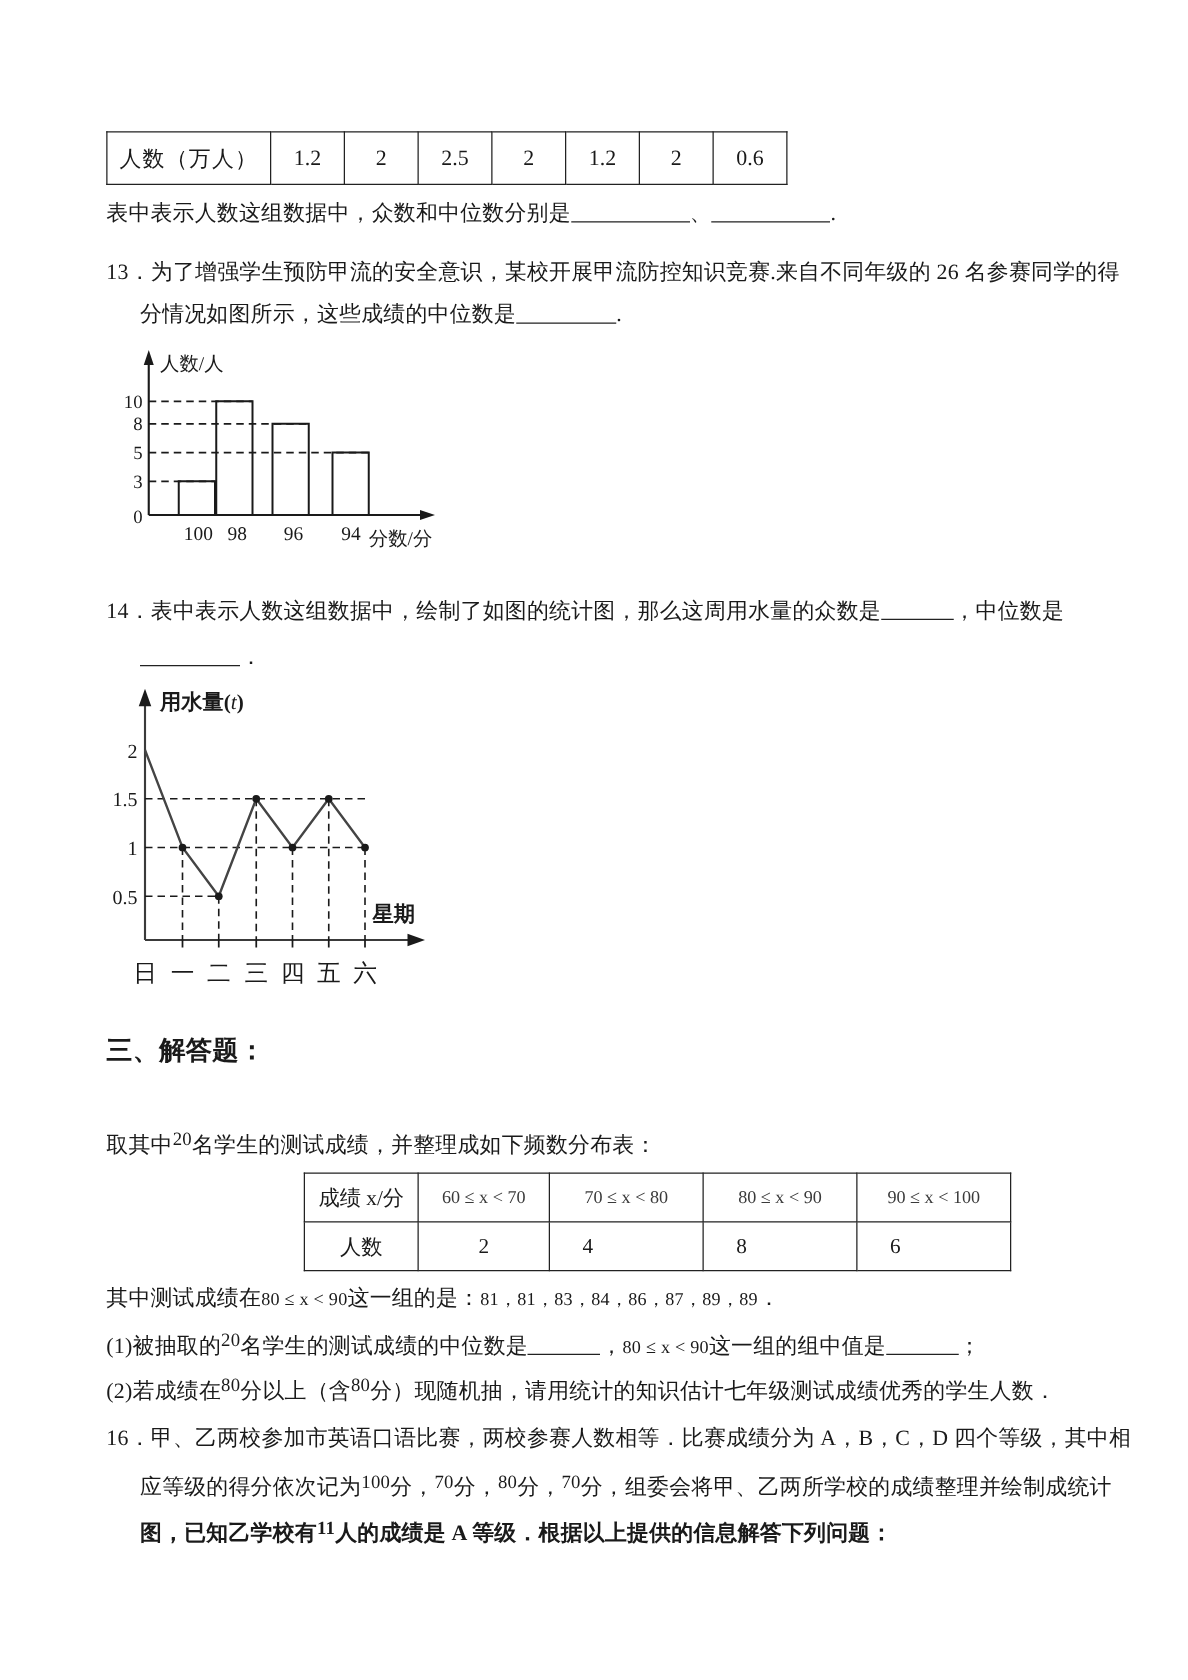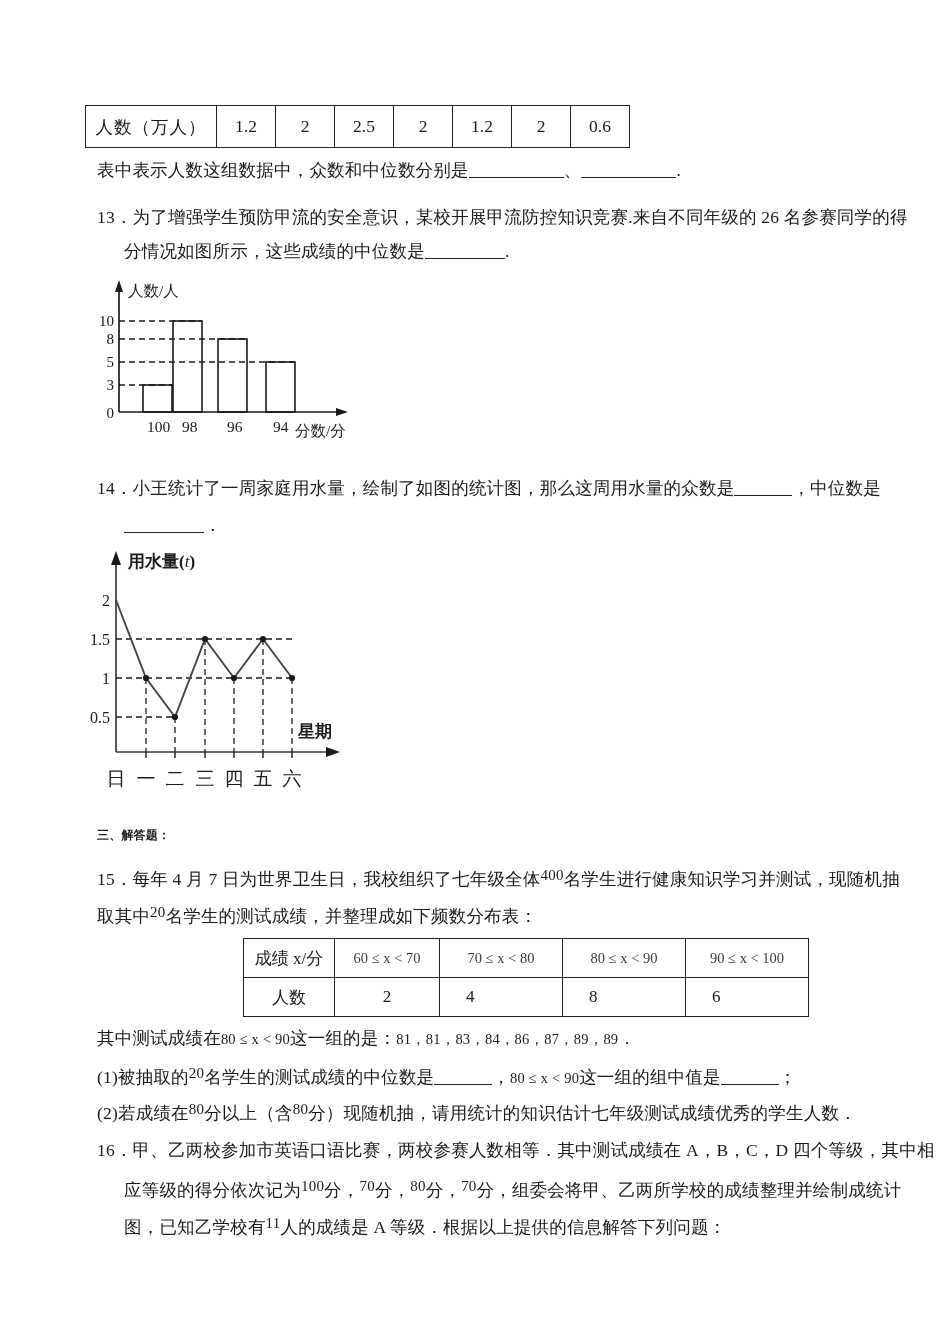--- a/index.html
+++ b/index.html
@@ -21,21 +21,20 @@
     width: 950px; height: 1344px;
   }
 
   
   .ln {
     position: absolute;
     font-size: 17.5px;
     line-height: 1.2;
     white-space: nowrap;
     letter-spacing: 0.2px;
-    margin-left: 12px;
   }
   .bold { font-weight: bold; }
   .sup-n { font-size: 15px; vertical-align: 0.35em; }
   .blank-s { display: inline-block; width: 58px; border-bottom: 1.3px solid #222; vertical-align: -2px; }
   .blank-m { display: inline-block; width: 80px; border-bottom: 1.3px solid #222; vertical-align: -2px; }
   .blank-l { display: inline-block; width: 95px; border-bottom: 1.3px solid #222; vertical-align: -2px; }
   .small-math { font-size: 14.5px; }
 
   
   .tbl12 {
@@ -136,21 +135,21 @@
       <rect x="176" y="90" width="29" height="50" fill="none" stroke="#1a1a1a" stroke-width="1.6"></rect>
 
       <text x="57" y="160" font-size="15.5" fill="#1a1a1a">100</text>
       <text x="92" y="160" font-size="15.5" fill="#1a1a1a">98</text>
       <text x="137" y="160" font-size="15.5" fill="#1a1a1a">96</text>
       <text x="183" y="160" font-size="15.5" fill="#1a1a1a">94</text>
     </svg>
   </div>
 
   <div class="ln" style="left:85px; top:478px;">
-    <span>14．</span><span>小王统计了一周家庭用水量，绘制了如图的统计图，那么这周用水量的众数是</span><span class="blank-s"></span><span>，中位数是</span>
+    <span>14．</span><span>表中表示人数这组数据中，绘制了如图的统计图，那么这周用水量的众数是</span><span class="blank-s"></span><span>，中位数是</span>
   </div>
   <div class="ln" style="left:112px; top:515px;">
     <span class="blank-m"></span><span>．</span>
   </div>
 
   <div class="chartbox" style="left:70px; top:545px;">
     <svg width="340" height="260" viewBox="0 0 340 260">
 
       <line x1="46" y1="18" x2="46" y2="207" stroke="#3a3a3a" stroke-width="1.7"></line>
       <polygon points="46,6 41,20 51,20" fill="#1a1a1a"></polygon>
@@ -195,25 +194,22 @@
       <text x="46" y="240" font-size="19" text-anchor="middle" fill="#1a1a1a">日</text>
       <text x="76" y="240" font-size="19" text-anchor="middle" fill="#1a1a1a">一</text>
       <text x="105" y="240" font-size="19" text-anchor="middle" fill="#1a1a1a">二</text>
       <text x="135" y="240" font-size="19" text-anchor="middle" fill="#1a1a1a">三</text>
       <text x="164" y="240" font-size="19" text-anchor="middle" fill="#1a1a1a">四</text>
       <text x="193" y="240" font-size="19" text-anchor="middle" fill="#1a1a1a">五</text>
       <text x="222" y="240" font-size="19" text-anchor="middle" fill="#1a1a1a">六</text>
     </svg>
   </div>
 
-  <div class="ln bold" style="left:85px; top:828px; font-size:12px;">三、解答题：</div>
-
-  <div class="ln" style="left:85px; top:866px;">
-    <span>15．</span><span>每年 4 月 7 日为世界卫生日，我校组织了七年级全体</span><span class="sup-n">400</span><span>名学生进行健康知识学习并测试，现随机抽</span>
-  </div>
+  <div class="ln bold" style="left:85px; top:828px; font-size:21px;">三、解答题：</div>
+
   <div class="ln" style="left:85px; top:903px;">
     <span>取其中</span><span class="sup-n">20</span><span>名学生的测试成绩，并整理成如下频数分布表：</span>
   </div>
 
   <table class="tbl15">
     <tbody>
         <tr>
       <td class="hdr-lbl">成绩 x/分</td>
       <td class="hdr-rng">60 ≤ x &lt; 70</td>
       <td class="hdr-rng">70 ≤ x &lt; 80</td>
@@ -236,22 +232,22 @@
 
   <div class="ln" style="left:85px; top:1064px;">
     <span>(1)被抽取的</span><span class="sup-n">20</span><span>名学生的测试成绩的中位数是</span><span class="blank-s"></span><span>，</span><span class="small-math">80 ≤ x &lt; 90</span><span>这一组的组中值是</span><span class="blank-s"></span><span>；</span>
   </div>
 
   <div class="ln" style="left:85px; top:1100px;">
     <span>(2)若成绩在</span><span class="sup-n">80</span><span>分以上（含</span><span class="sup-n">80</span><span>分）现随机抽，请用统计的知识估计七年级测试成绩优秀的学生人数．</span>
   </div>
 
   <div class="ln" style="left:85px; top:1140px;">
-    <span>16．</span><span>甲、乙两校参加市英语口语比赛，两校参赛人数相等．其中测试成绩在 A，B，C，D 四个等级，其中相</span>
+    <span>16．</span><span>甲、乙两校参加市英语口语比赛，两校参赛人数相等．比赛成绩分为 A，B，C，D 四个等级，其中相</span>
   </div>
   <div class="ln" style="left:112px; top:1177px;">
     <span>应等级的得分依次记为</span><span class="sup-n">100</span><span>分，</span><span class="sup-n">70</span><span>分，</span><span class="sup-n">80</span><span>分，</span><span class="sup-n">70</span><span>分，组委会将甲、乙两所学校的成绩整理并绘制成统计</span>
   </div>
-  <div class="ln" style="left:112px; top:1214px;">
+  <div class="ln" style="left:112px; top:1214px;font-weight:bold;">
     <span>图，已知乙学校有</span><span class="sup-n">11</span><span>人的成绩是 A 等级．根据以上提供的信息解答下列问题：</span>
   </div>
 
 </div>
 
 </body></html>

